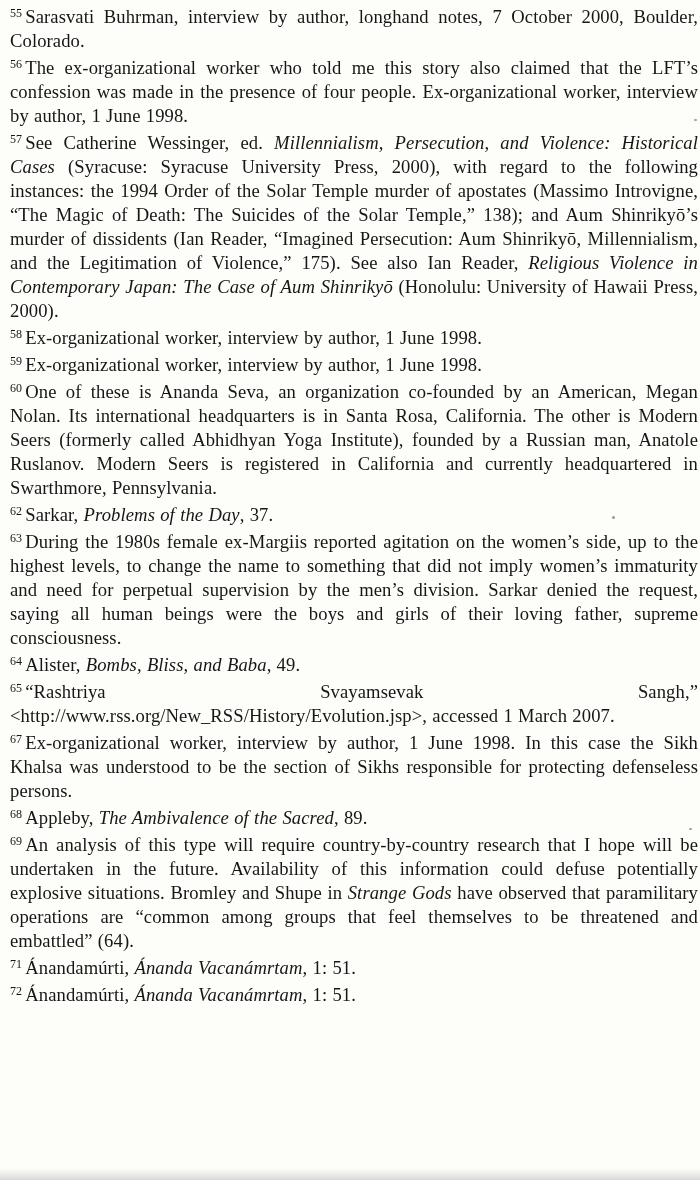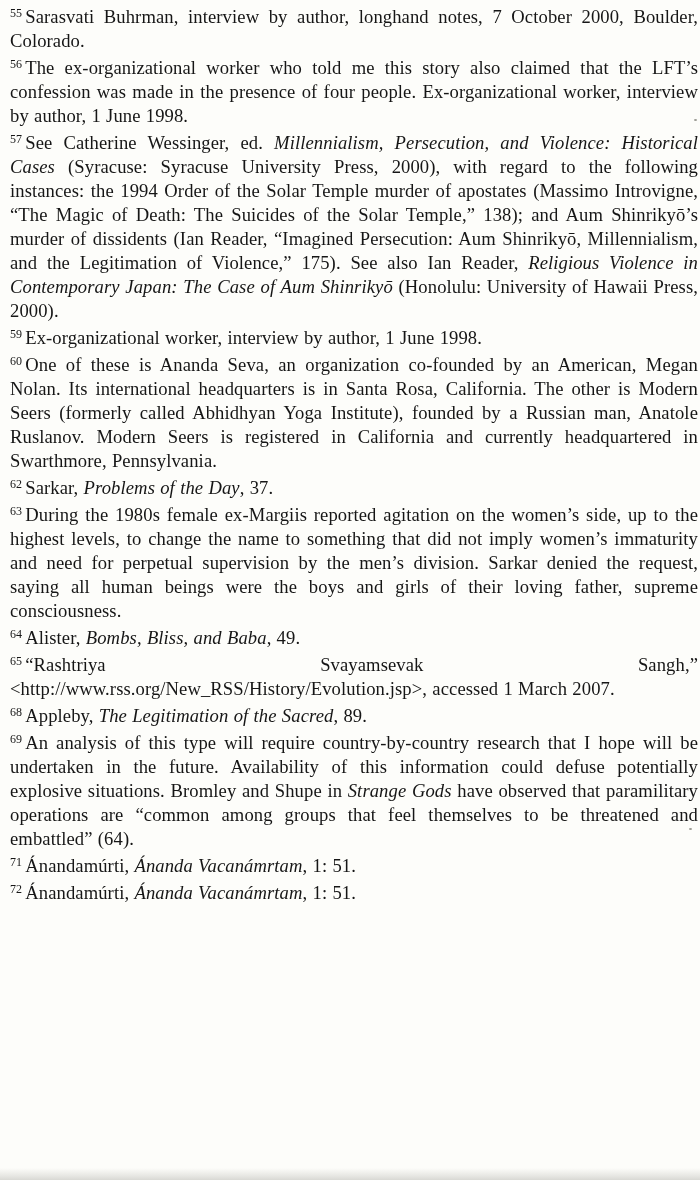--- a/index.html
+++ b/index.html
@@ -63,27 +63,29 @@
   #speck3 { left: 689px; top: 828px; width: 3px; height: 2px; }
 </style>
 </head>
 <body>
 
 <div class="page">
   <div>
       <p class="footnote"><sup>55</sup><span>Sarasvati Buhrman, interview by author, longhand notes, 7 October 2000, Boulder, Colorado.</span></p>
       <p class="footnote"><sup>56</sup><span>The ex-organizational worker who told me this story also claimed that the LFT’s confession was made in the presence of four people. Ex-organizational worker, interview by author, 1 June 1998.</span></p>
       <p class="footnote"><sup>57</sup><span>See Catherine Wessinger, ed. </span><em>Millennialism, Persecution, and Violence: Historical Cases</em><span> (Syracuse: Syracuse University Press, 2000), with regard to the following instances: the 1994 Order of the Solar Temple murder of apostates (Massimo Introvigne, “The Magic of Death: The Suicides of the Solar Temple,” 138); and Aum Shinrikyō’s murder of dissidents (Ian Reader, “Imagined Persecution: Aum Shinrikyō, Millennialism, and the Legitimation of Violence,” 175). See also Ian Reader, </span><em>Religious Violence in Contemporary Japan: The Case of Aum Shinrikyō</em><span> (Honolulu: University of Hawaii Press, 2000).</span></p>
+      <p class="footnote"><sup>58</sup><span>Ex-organizational worker, interview by author, 1 June 1998.</span></p>
       <p class="footnote"><sup>59</sup><span>Ex-organizational worker, interview by author, 1 June 1998.</span></p>
       <p class="footnote"><sup>60</sup><span>One of these is Ananda Seva, an organization co-founded by an American, Megan Nolan. Its international headquarters is in Santa Rosa, California. The other is Modern Seers (formerly called Abhidhyan Yoga Institute), founded by a Russian man, Anatole Ruslanov. Modern Seers is registered in California and currently headquartered in Swarthmore, Pennsylvania.</span></p>
       <p class="footnote"><sup>62</sup><span>Sarkar, </span><em>Problems of the Day</em><span>, 37.</span></p>
       <p class="footnote"><sup>63</sup><span>During the 1980s female ex-Margiis reported agitation on the women’s side, up to the highest levels, to change the name to something that did not imply women’s immaturity and need for perpetual supervision by the men’s division. Sarkar denied the request, saying all human beings were the boys and girls of their loving father, supreme consciousness.</span></p>
       <p class="footnote"><sup>64</sup><span>Alister, </span><em>Bombs, Bliss, and Baba</em><span>, 49.</span></p>
       <p class="footnote"><sup>65</sup><span>“Rashtriya Svayamsevak Sangh,” &lt;http://www.rss.org/New_RSS/History/Evolution.jsp&gt;, accessed 1 March 2007.</span></p>
-      <p class="footnote"><sup>68</sup><span>Appleby, </span><em>The Legitimation of the Sacred</em><span>, 89.</span></p>
+      <p class="footnote"><sup>67</sup><span>Ex-organizational worker, interview by author, 1 June 1998. In this case the Sikh Khalsa was understood to be the section of Sikhs responsible for protecting defenseless persons.</span></p>
+      <p class="footnote"><sup>68</sup><span>Appleby, </span><em>The Ambivalence of the Sacred</em><span>, 89.</span></p>
       <p class="footnote"><sup>69</sup><span>An analysis of this type will require country-by-country research that I hope will be undertaken in the future. Availability of this information could defuse potentially explosive situations. Bromley and Shupe in </span><em>Strange Gods</em><span> have observed that paramilitary operations are “common among groups that feel themselves to be threatened and embattled” (64).</span></p>
       <p class="footnote"><sup>71</sup><span>Ánandamúrti, </span><em>Ánanda Vacanámrtam</em><span>, 1: 51.</span></p>
       <p class="footnote"><sup>72</sup><span>Ánandamúrti, </span><em>Ánanda Vacanámrtam</em><span>, 1: 51.</span></p>
     </div>
   <span class="scan-speck" id="speck1"></span>
   <span class="scan-speck" id="speck2"></span>
   <span class="scan-speck" id="speck3"></span>
   <div class="bottom-scan-edge"></div>
 </div>
 

